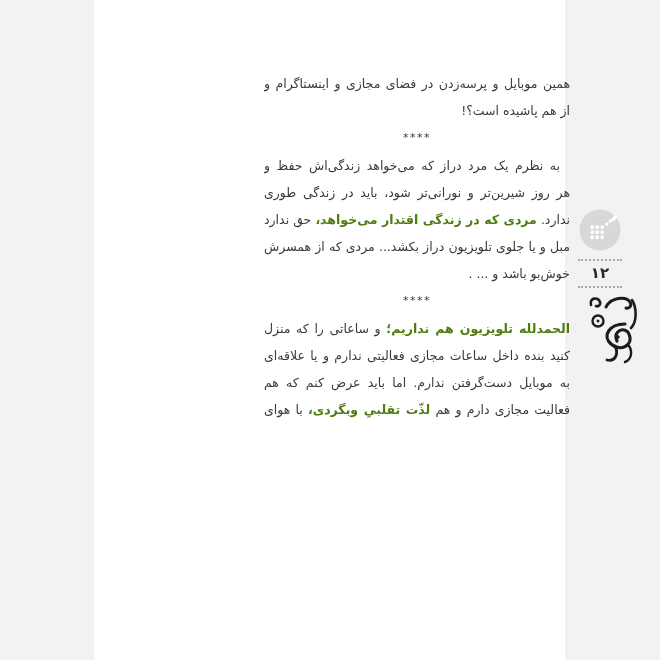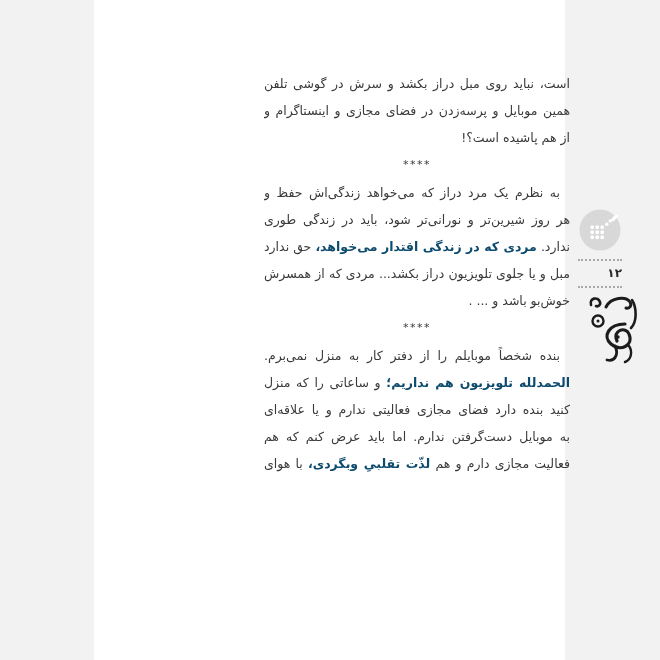--- a/index.html
+++ b/index.html
@@ -15,61 +15,59 @@
 
   .text-column{
     position:absolute;left:170px;top:70px;width:306px;
     direction:rtl;unicode-bidi:embed;
     font-size:12.5px;color:#3a3a3a;
   }
   .line{height:27px;line-height:27px;overflow:hidden;}
   .line.j{text-align:justify;text-align-last:justify;}
   .line.r{text-align:left;text-align-last:right;}
   .line.ind{padding-right:10px;}
-  .line strong{color:#0c4a6e;font-weight:bold;}
+  .line strong{color:#4d7c0f;font-weight:bold;}
   .separator{
     height:28px;line-height:28px;text-align:center;direction:ltr;
     font-size:11px;letter-spacing:1.5px;color:#3a3a3a;
   }
 
   .stamp{position:absolute;left:485px;top:209px;width:42px;height:42px;}
   .dotted-divider{
     position:absolute;left:484px;width:44px;height:0;
     border-top:2px dotted #a9a9a9;
   }
   .dotted-divider.d1{top:259px;}
   .dotted-divider.d2{top:286px;}
   .page-number{
     position:absolute;left:484px;top:262px;width:44px;height:23px;
-    line-height:23px;text-align:right;
-    font-size:12px;font-weight:bold;color:#2b2b2b;direction:rtl;
+    line-height:23px;text-align:center;
+    font-size:15px;font-weight:bold;color:#2b2b2b;direction:rtl;
   }
   .signature{position:absolute;left:491px;top:294px;width:56px;height:72px;}
 </style>
 </head>
 <body>
 
 <div class="margin-strip left"></div>
 <div class="margin-strip right"></div>
 
 <div class="page-surface">
   <div class="text-column">
-      <div class="line j"><span>است، نباید روی مبل دراز بکشد و سرش در گوشی تلفن</span></div>
       <div class="line j"><span>همین موبایل و پرسه‌زدن در فضای مجازی و اینستاگرام و ...</span></div>
       <div class="line r"><span>از هم پاشیده است؟!</span></div>
       <div class="separator">****</div>
       <div class="line j ind"><span>به نظرم یک مرد دراز که می‌خواهد زندگی‌اش حفظ و</span></div>
       <div class="line j"><span>هر روز شیرین‌تر و نورانی‌تر شود، باید در زندگی طوری رفتار</span></div>
       <div class="line j"><span>ندارد. </span><strong>مردی که در زندگی اقتدار می‌خواهد،</strong><span> حق ندارد روی</span></div>
       <div class="line j"><span>مبل و یا جلوی تلویزیون دراز بکشد... مردی که از همسرش</span></div>
       <div class="line r"><span>خوش‌بو باشد و ... .</span></div>
       <div class="separator">****</div>
-      <div class="line j ind"><span>بنده شخصاً موبایلم را از دفتر کار به منزل نمی‌برم.</span></div>
       <div class="line j"><strong>الحمدلله تلویزیون هم نداریم؛</strong><span> و ساعاتی را که منزل هستم،</span></div>
-      <div class="line j"><span>کنید بنده دارد فضای مجازی فعالیتی ندارم و یا علاقه‌ای</span></div>
+      <div class="line j"><span>کنید بنده داخل ساعات مجازی فعالیتی ندارم و یا علاقه‌ای</span></div>
       <div class="line j"><span>به موبایل دست‌گرفتن ندارم. اما باید عرض کنم که هم</span></div>
       <div class="line j"><span>فعالیت مجازی دارم و هم </span><strong>لذّت تقلبیِ وبگردی،</strong><span> با هوای</span></div>
     </div>
 
   <div class="stamp">
     <svg width="42" height="42" viewBox="0 0 42 42">
       <circle cx="21" cy="21" r="20.5" fill="#d8d8d8"></circle>
       <g fill="#ffffff">
         <rect x="11.5" y="16.5" width="3.4" height="3.4" rx="0.9"></rect>
         <rect x="16.5" y="16.5" width="3.4" height="3.4" rx="0.9"></rect>

